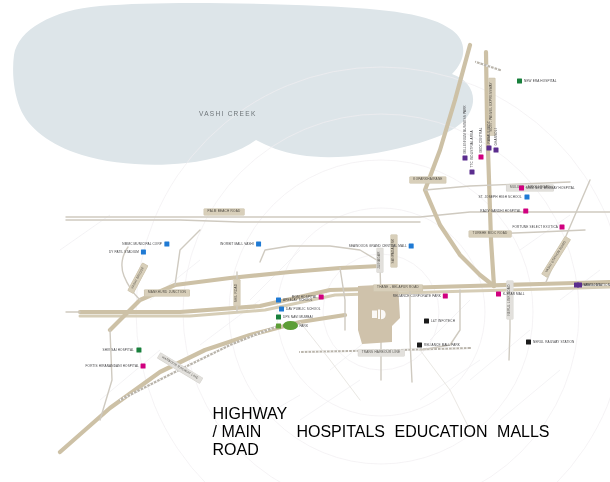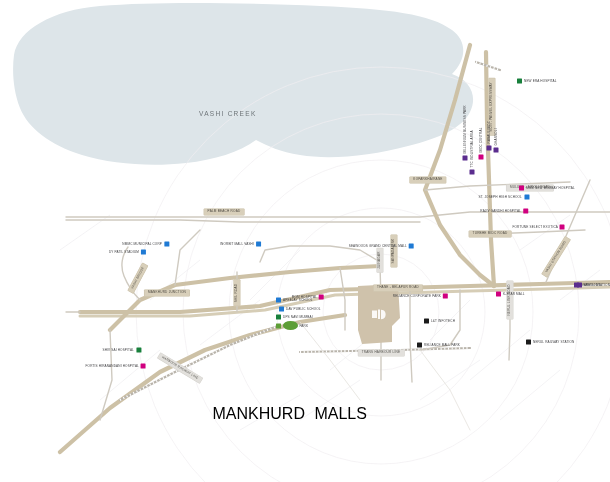--- a/index.html
+++ b/index.html
@@ -290,22 +290,30 @@
       <div class="poi vert" style="left: 496px; top: 150px; transform: rotate(-90deg);">
         <span class="sw" style="background: rgb(91, 45, 142);"></span>
         <span class="tx">GHANSOLI</span>
       </div>
     </div>
 
   <div class="park" style="left:283px;top:321px;width:15px;height:9px;"></div>
 
   <div class="legend-row">
       <div class="legend-item">
+        <span class="bar" style="background: rgb(205, 193, 166);"></span>
+        <span class="lb">HIGHWAY / MAIN ROAD</span>
+      </div>
+      <div class="legend-item">
+        <span class="sq" style="background: rgb(208, 0, 127);"></span>
+        <span class="lb">HOSPITALS</span>
+      </div>
+      <div class="legend-item">
         <span class="sq" style="background: rgb(31, 122, 212);"></span>
-        <span class="lb">MANKHURD</span>
+        <span class="lb">EDUCATION</span>
       </div>
       <div class="legend-item">
         <span class="sq" style="background: rgb(91, 45, 142);"></span>
         <span class="lb">MALLS</span>
       </div>
     </div>
 
 </div>
 
 </body></html>

